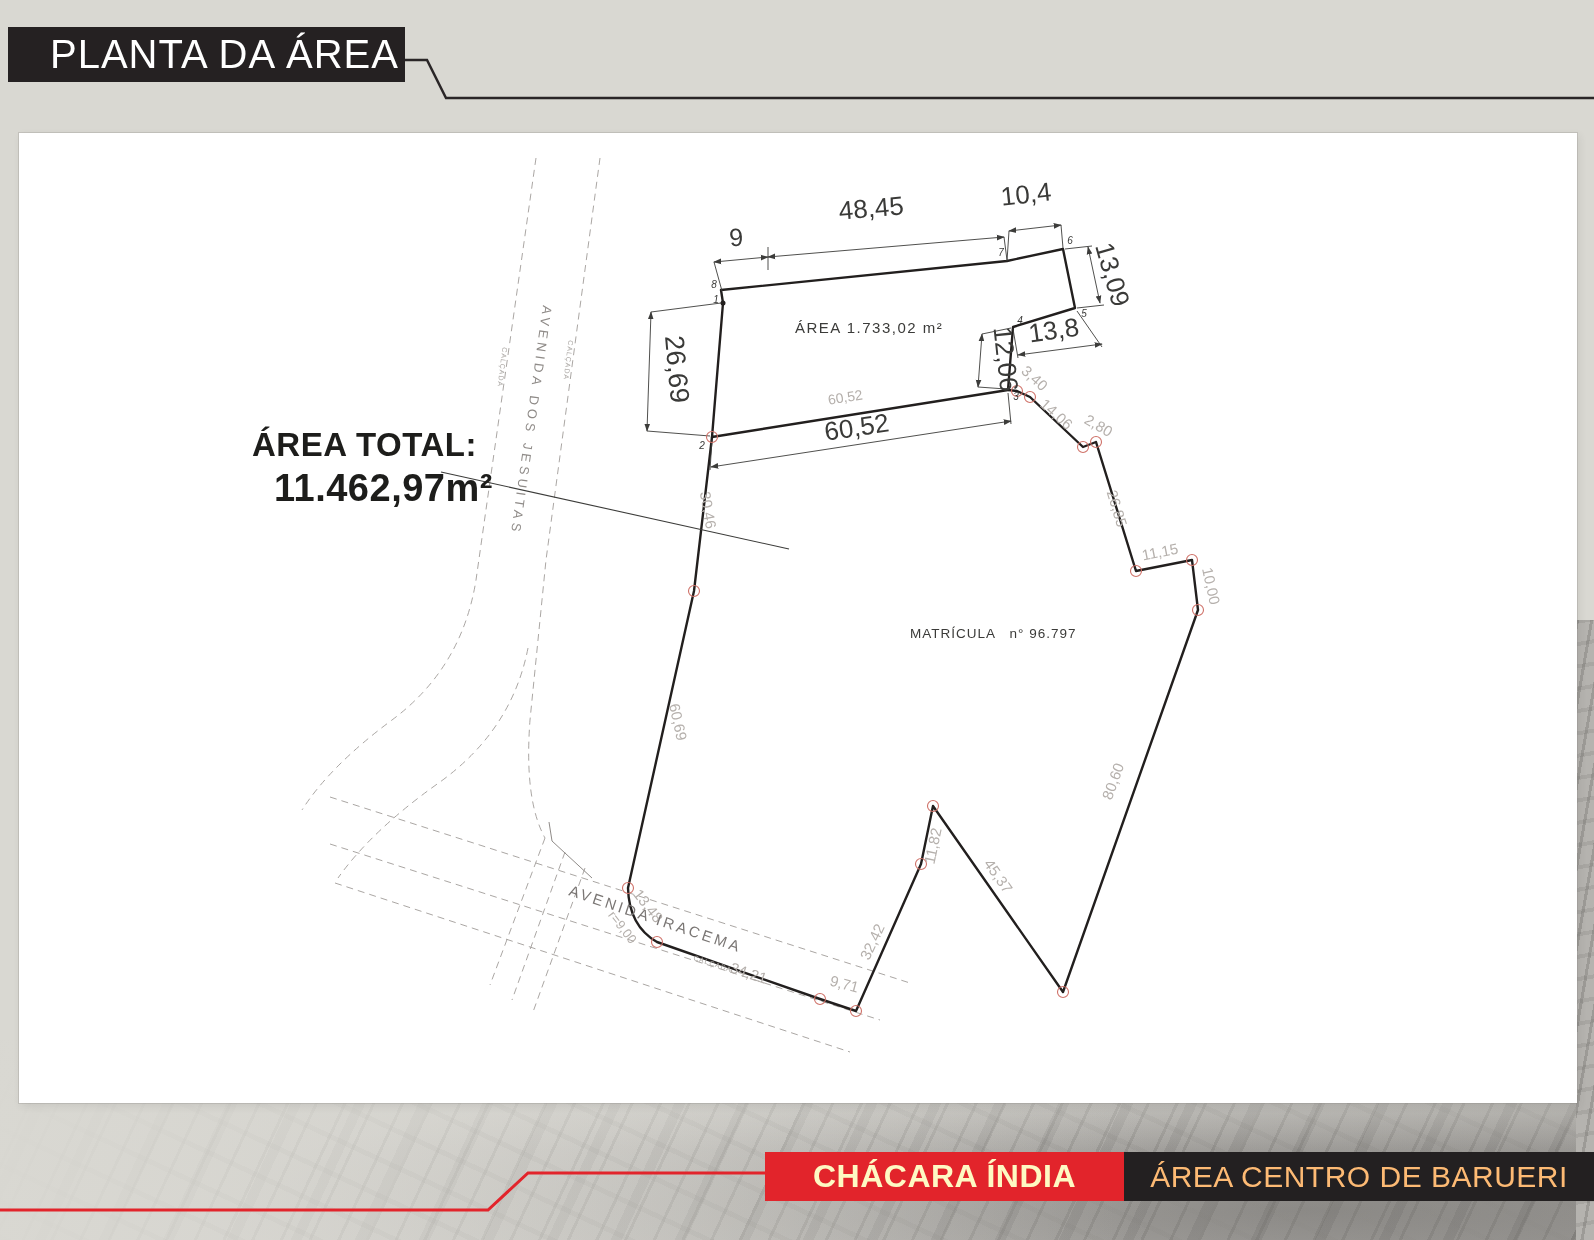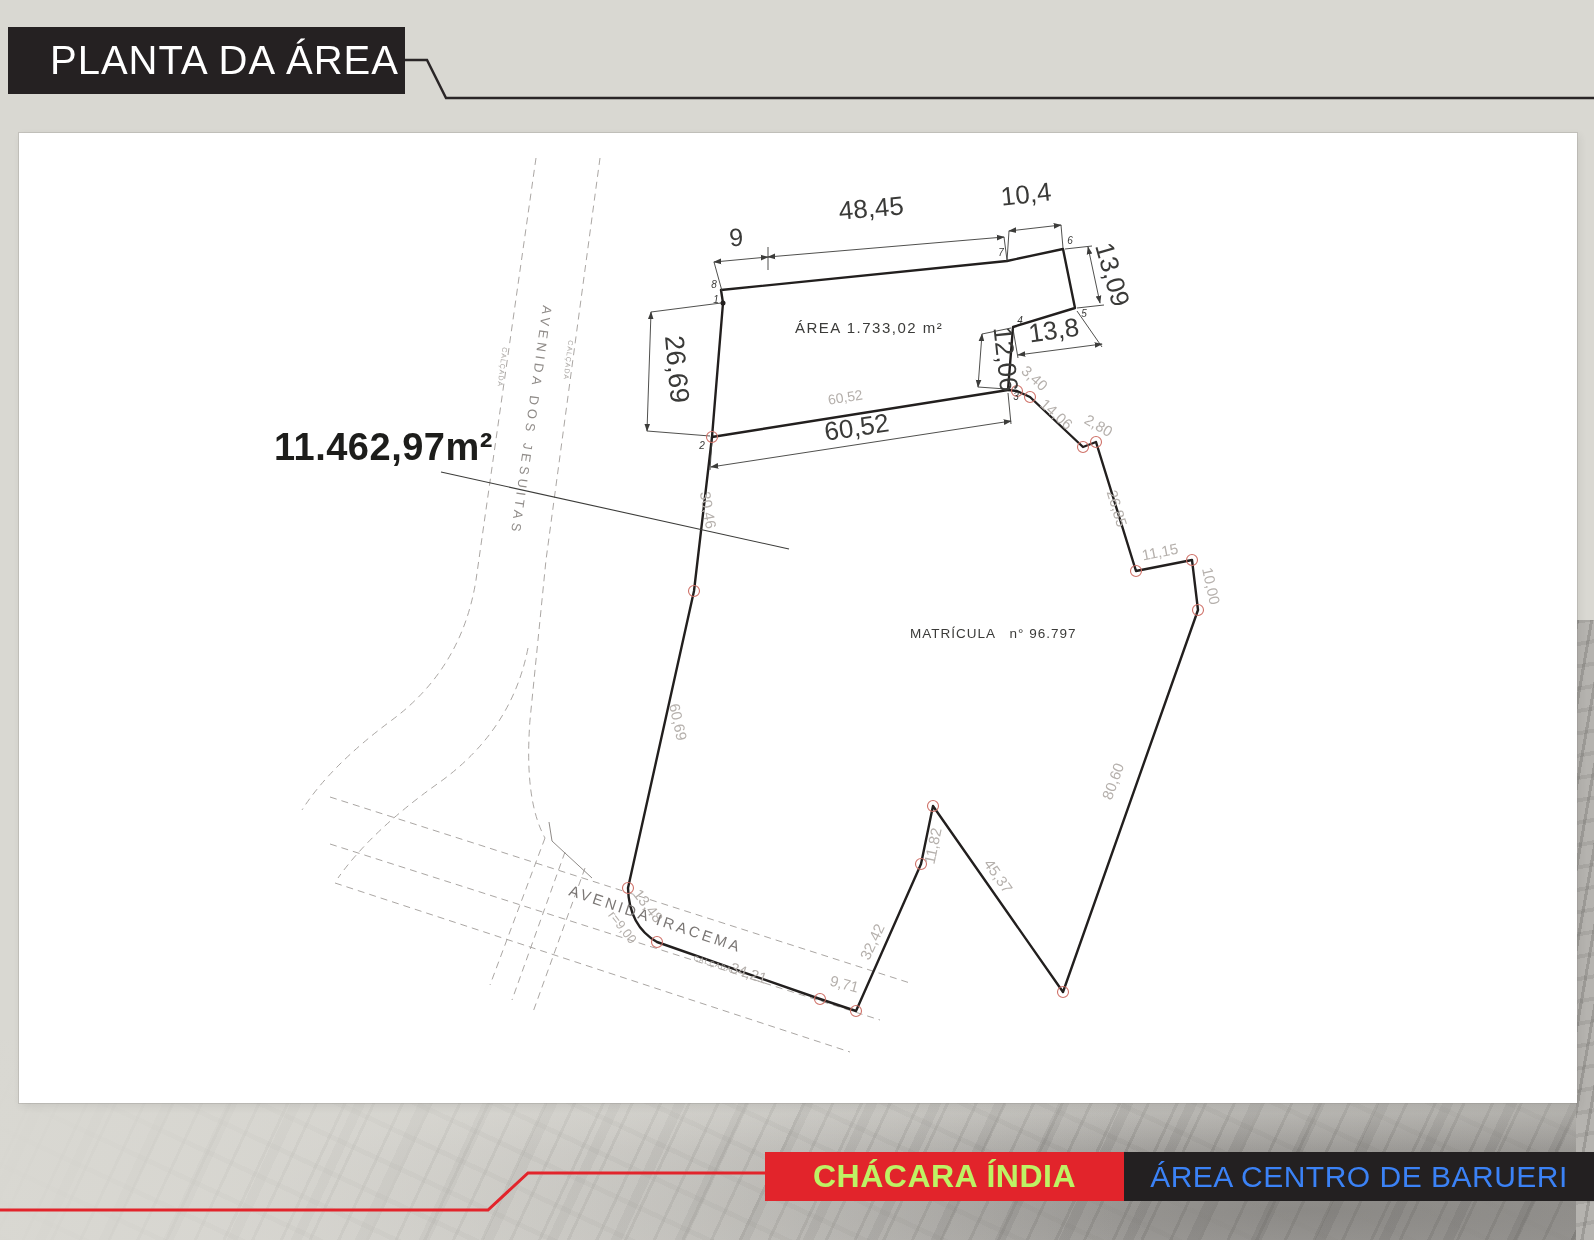--- a/index.html
+++ b/index.html
@@ -27,21 +27,21 @@
   }
   .photo-strip-right{
     position:absolute;right:0;top:620px;width:18px;height:620px;z-index:0;
     background-color:#b5b3af;
     background-image:
       repeating-linear-gradient(100deg, rgba(100,98,94,.30) 0 3px, transparent 3px 14px),
       repeating-linear-gradient(170deg, rgba(130,128,124,.25) 0 4px, transparent 4px 22px);
   }
   
   .title-bar{
-    position:absolute;left:8px;top:27px;width:397px;height:67px;z-index:3;
+    position:absolute;left:8px;top:27px;width:397px;height:55px;z-index:3;
     background:#252122;color:#fff;display:flex;align-items:center;
     padding-left:42px;box-sizing:border-box;
     font-size:40px;letter-spacing:1px;
   }
   .header-connector{position:absolute;left:0;top:0;z-index:2;}
   
   .panel{
     position:absolute;left:19px;top:133px;width:1558px;height:970px;z-index:1;
     background:#ffffff;
     box-shadow:0 0 0 1px rgba(130,128,122,.25), 2px 3px 8px rgba(60,58,54,.10);
@@ -49,26 +49,26 @@
   .total-area{
     position:absolute;left:252px;top:424px;z-index:2;color:#1d1d1b;line-height:1.25;
   }
   .total-area .t1{font-size:33px;font-weight:bold;letter-spacing:.5px;}
   .total-area .t2{font-size:38px;font-weight:bold;letter-spacing:.5px;margin-left:22px;}
   
   .footer-redline{position:absolute;left:0;top:0;z-index:2;}
   .footer-box-red{
     position:absolute;left:765px;top:1152px;width:359px;height:49px;z-index:3;
     display:flex;align-items:center;justify-content:center;
-    color:#bef264;font-weight:bold;font-size:32px;letter-spacing:.5px;
+    color:#fef9c3;font-weight:bold;font-size:32px;letter-spacing:.5px;
   }
   .footer-box-black{
     position:absolute;left:1124px;top:1152px;width:470px;height:49px;z-index:3;
     background:#232021;display:flex;align-items:center;justify-content:center;
-    color:#3b82f6;font-size:30px;letter-spacing:.5px;
+    color:#fdba74;font-size:30px;letter-spacing:.5px;
   }
   svg text{font-family:"Liberation Sans", sans-serif;}
 </style>
 </head>
 <body>
 
 <div class="photo-strip"></div>
 <div class="photo-strip-right"></div>
 
 <div class="title-bar">
@@ -195,20 +195,21 @@
     <text transform="translate(568 895) rotate(18.5)" font-size="15" letter-spacing="3" fill="#7a7674">AVENIDA IRACEMA</text>
     <g fill="#a8a4a0" font-size="7" letter-spacing="1" text-anchor="middle">
       <text transform="translate(500 367) rotate(97)">CALÇADA</text>
       <text transform="translate(566 360) rotate(97)">CALÇADA</text>
       <text transform="translate(712 966) rotate(18.5)">CALÇADA</text>
     </g>
   </svg>
 </div>
 
 <div class="total-area">
+  <div class="t1">ÁREA TOTAL:</div>
   <div class="t2">11.462,97m²</div>
 </div>
 
 <svg class="footer-redline" width="1594" height="1240" viewBox="0 0 1594 1240" style="pointer-events:none;">
   <polyline points="0,1210 488,1210 528,1173 766,1173" fill="none" stroke="#e2242b" stroke-width="3"></polyline>
 </svg>
 
 <div class="footer-box-red" style="background:#e2242b">
   <span>CHÁCARA ÍNDIA</span>
 </div>

